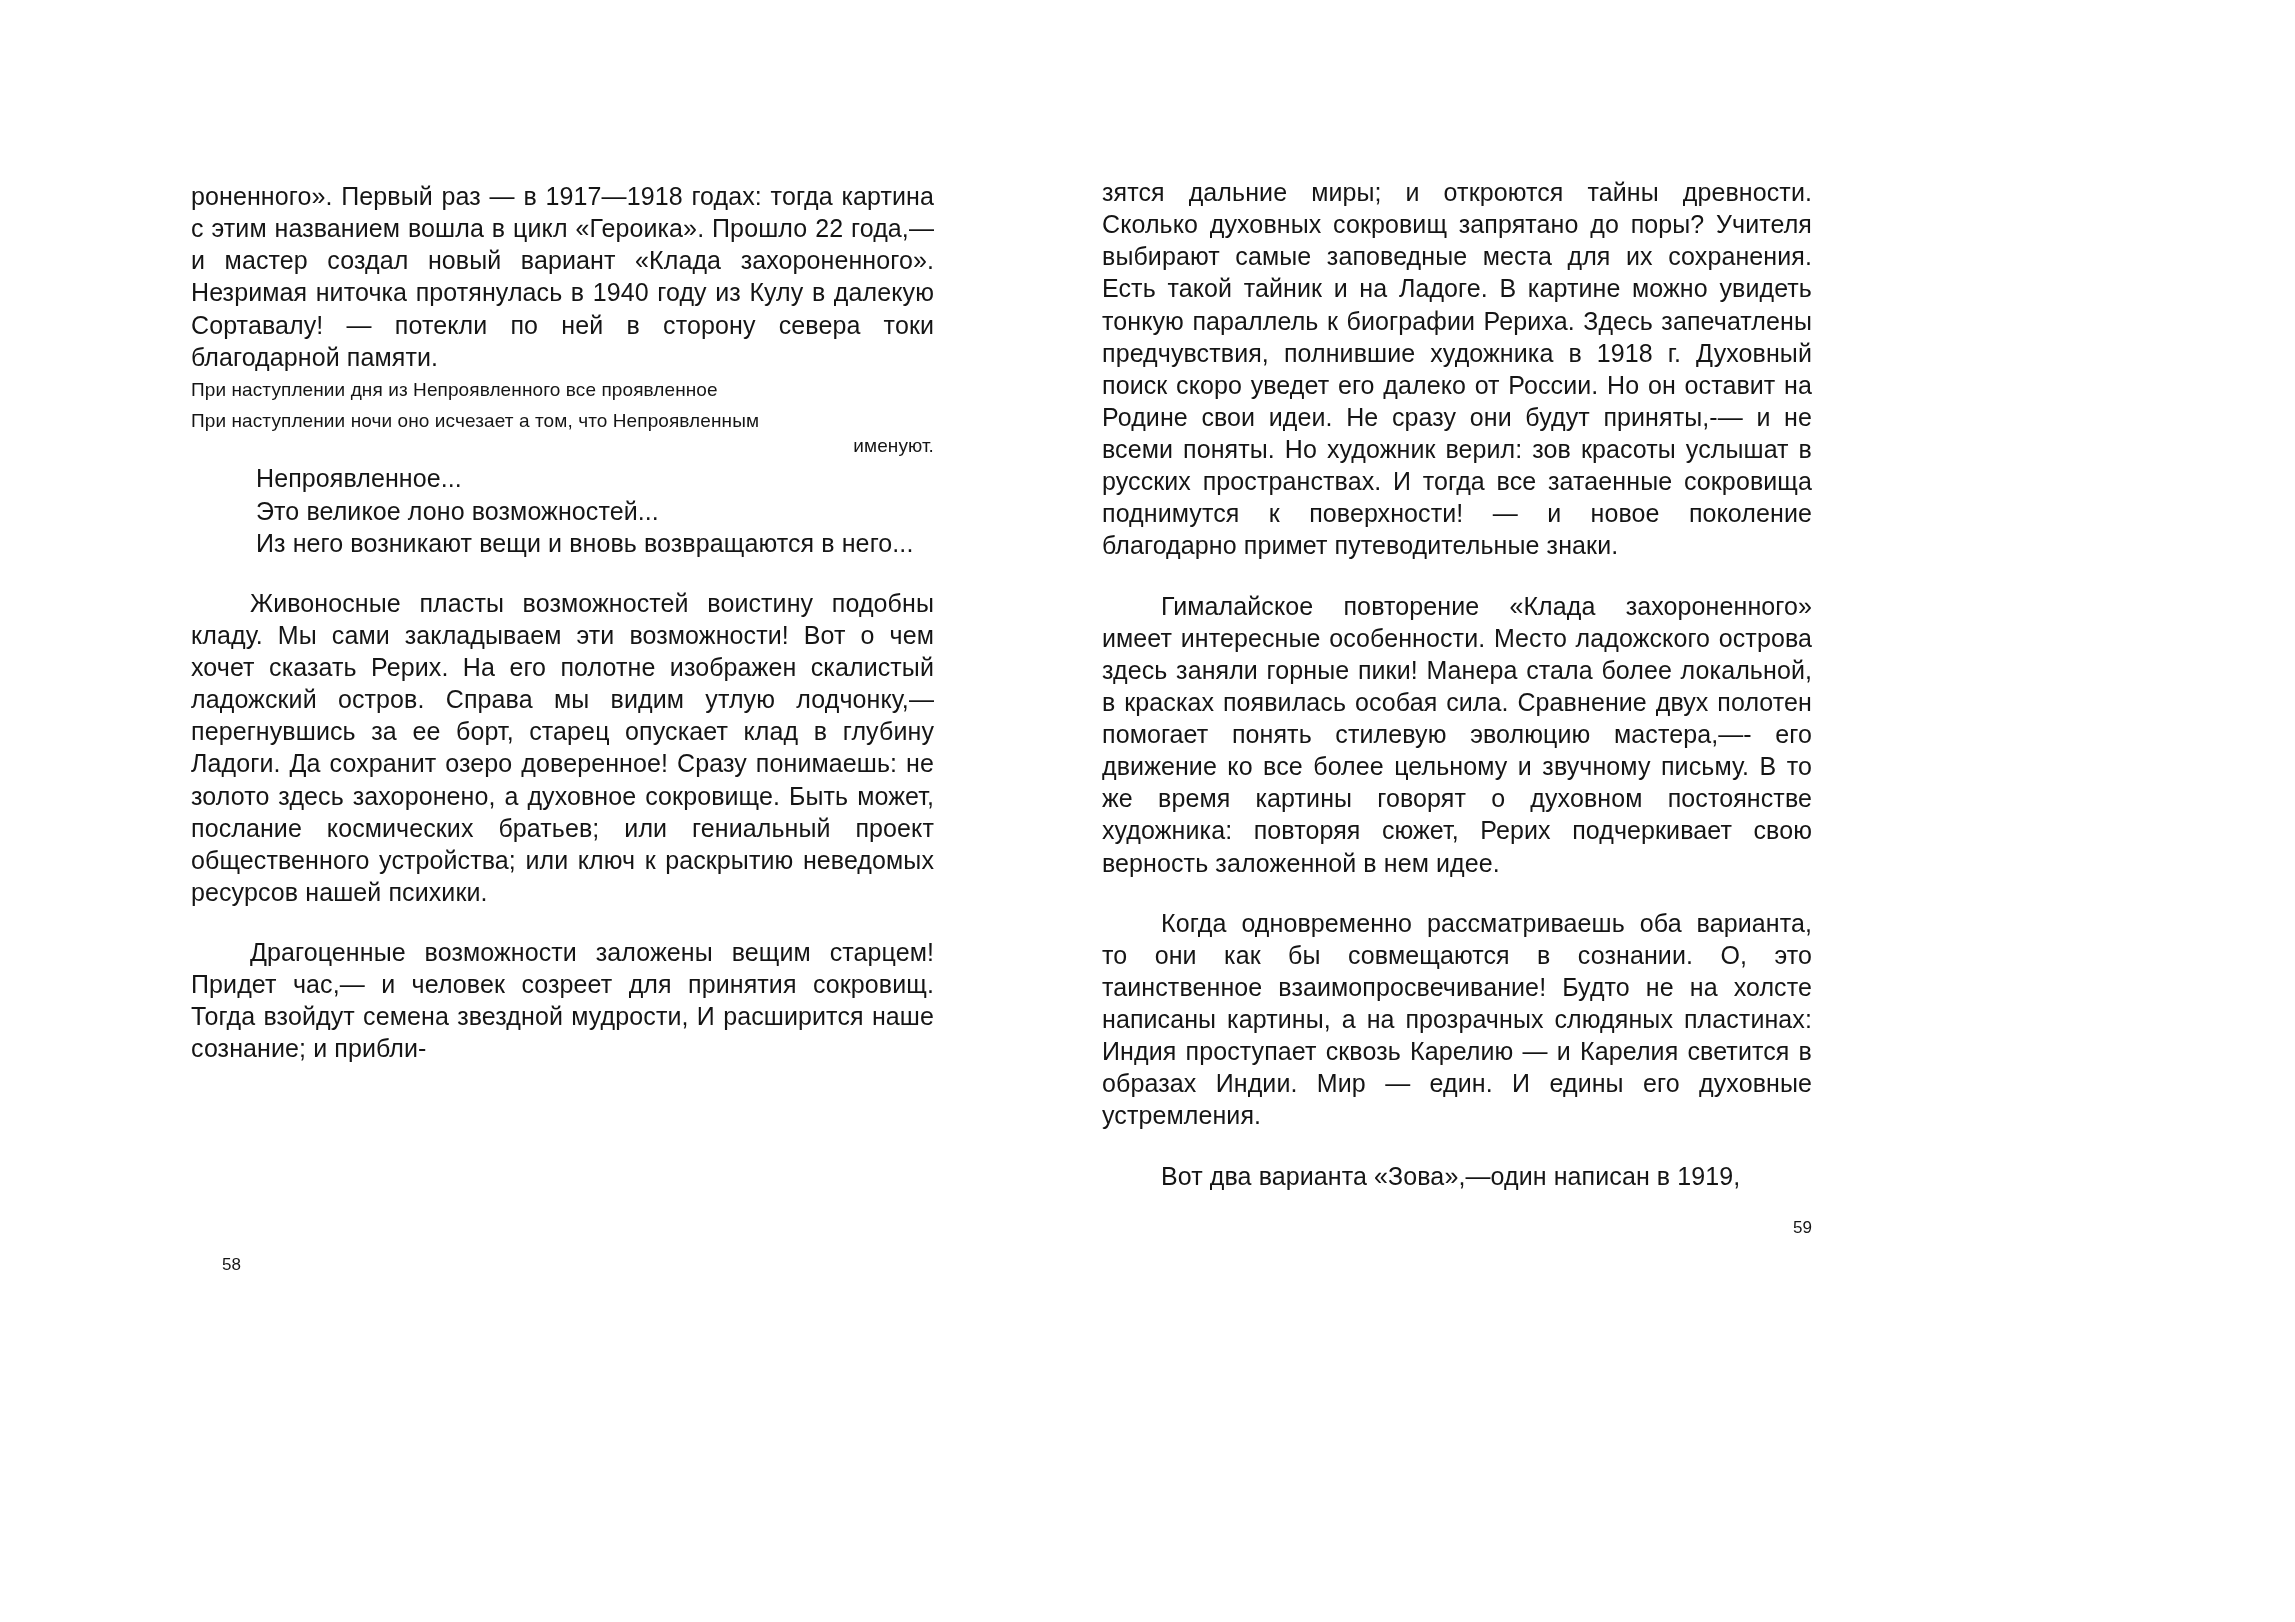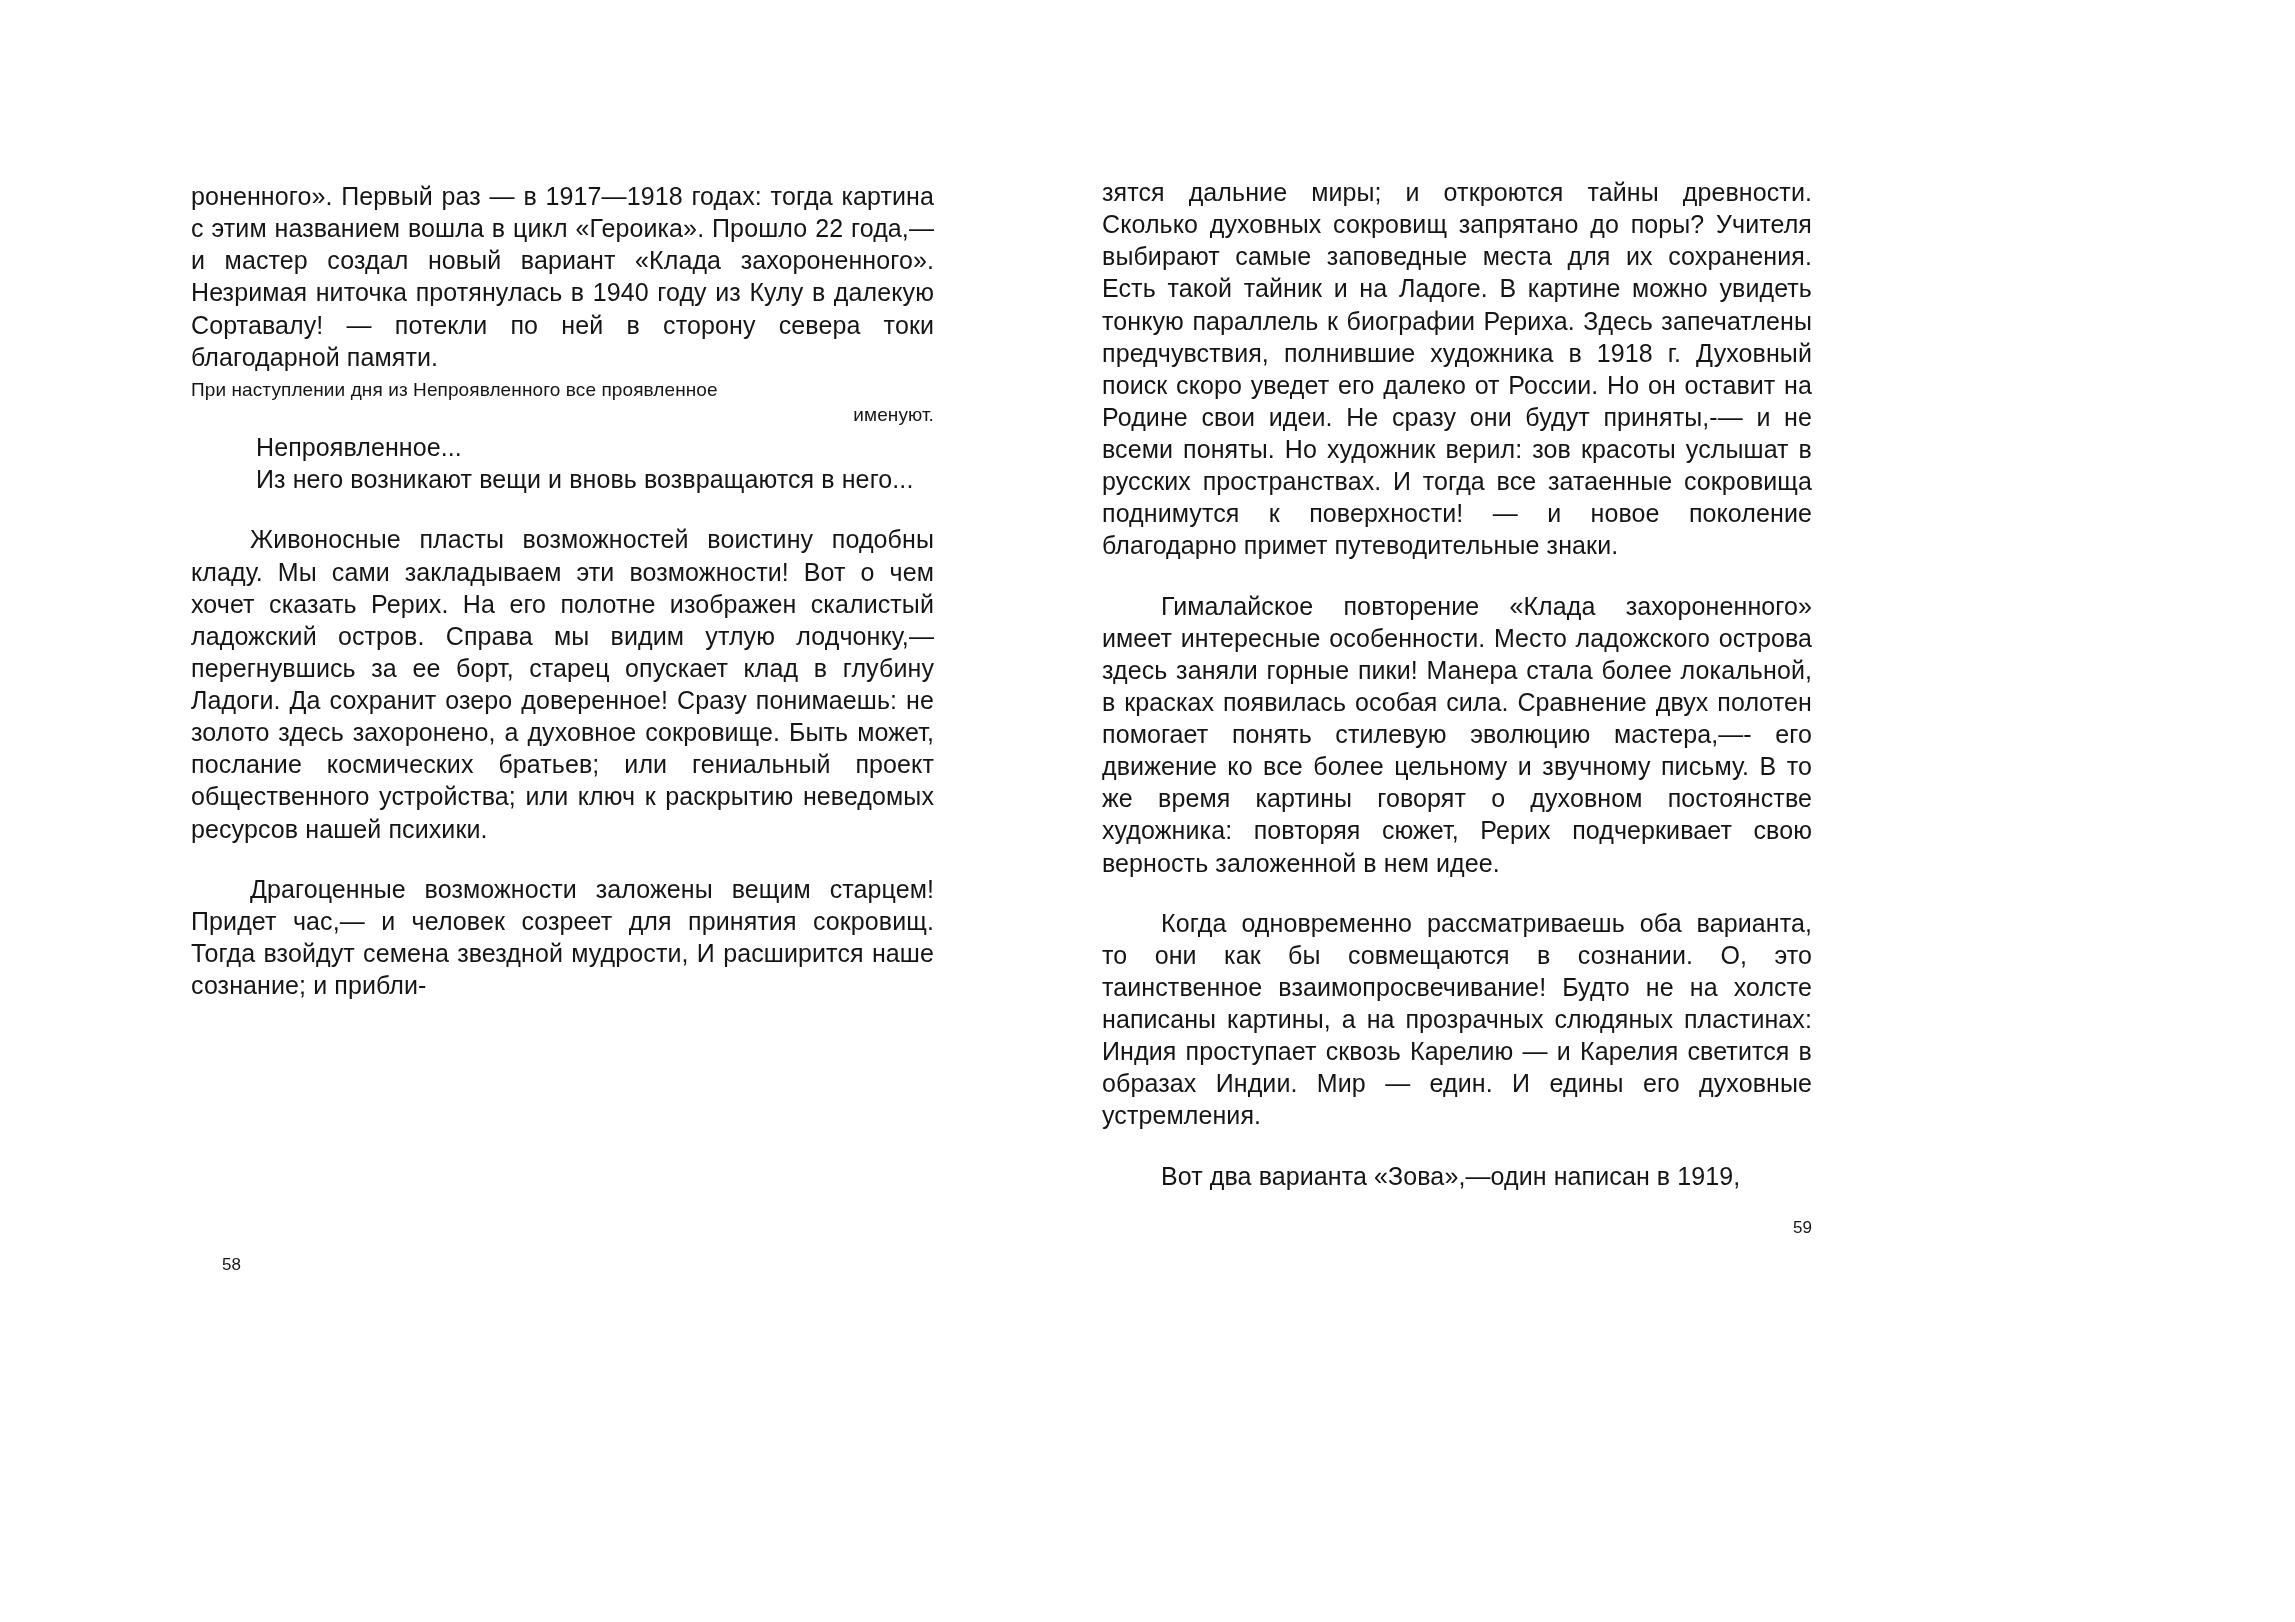--- a/index.html
+++ b/index.html
@@ -74,25 +74,27 @@
 </head>
 <body>
 
 <div class="spread">
 
   <div class="column col-left">
     <p class="para no-indent">роненного». Первый раз — в 1917—1918 годах: тогда картина с этим названием вошла в цикл «Героика». Прошло 22 года,— и мастер создал новый вариант «Клада захороненного». Незримая ниточка протянулась в 1940 году из Кулу в далекую Сортавалу! — потекли по ней в сторону севера токи благодарной памяти.</p>
 
     <div class="quote">
       <div class="q-line1">При наступлении дня из Непроявленного все проявленное</div>
+      <div class="q-line2">При наступлении ночи оно исчезает а том, что Непроявленным</div>
       <div class="q-end">именуют.</div>
     </div>
 
     <div class="verse">
       <p>Непроявленное...</p>
+      <p>Это великое лоно возможностей...</p>
       <p>Из него возникают вещи и вновь возвращаются в него...</p>
     </div>
 
     <p class="para">Живоносные пласты возможностей воистину подобны кладу. Мы сами закладываем эти возможности! Вот о чем хочет сказать Рерих. На его полотне изображен скалистый ладожский остров. Справа мы видим утлую лодчонку,— перегнувшись за ее борт, старец опускает клад в глубину Ладоги. Да сохранит озеро доверенное! Сразу понимаешь: не золото здесь захоронено, а духовное сокровище. Быть может, послание космических братьев; или гениальный проект общественного устройства; или ключ к раскрытию неведомых ресурсов нашей психики.</p>
     <p class="para">Драгоценные возможности заложены вещим старцем! Придет час,— и человек созреет для принятия сокровищ. Тогда взойдут семена звездной мудрости, И расширится наше сознание; и прибли-</p>
   </div>
 
   <div class="pagenum pagenum-left">58</div>
 
   <div class="column col-right">

